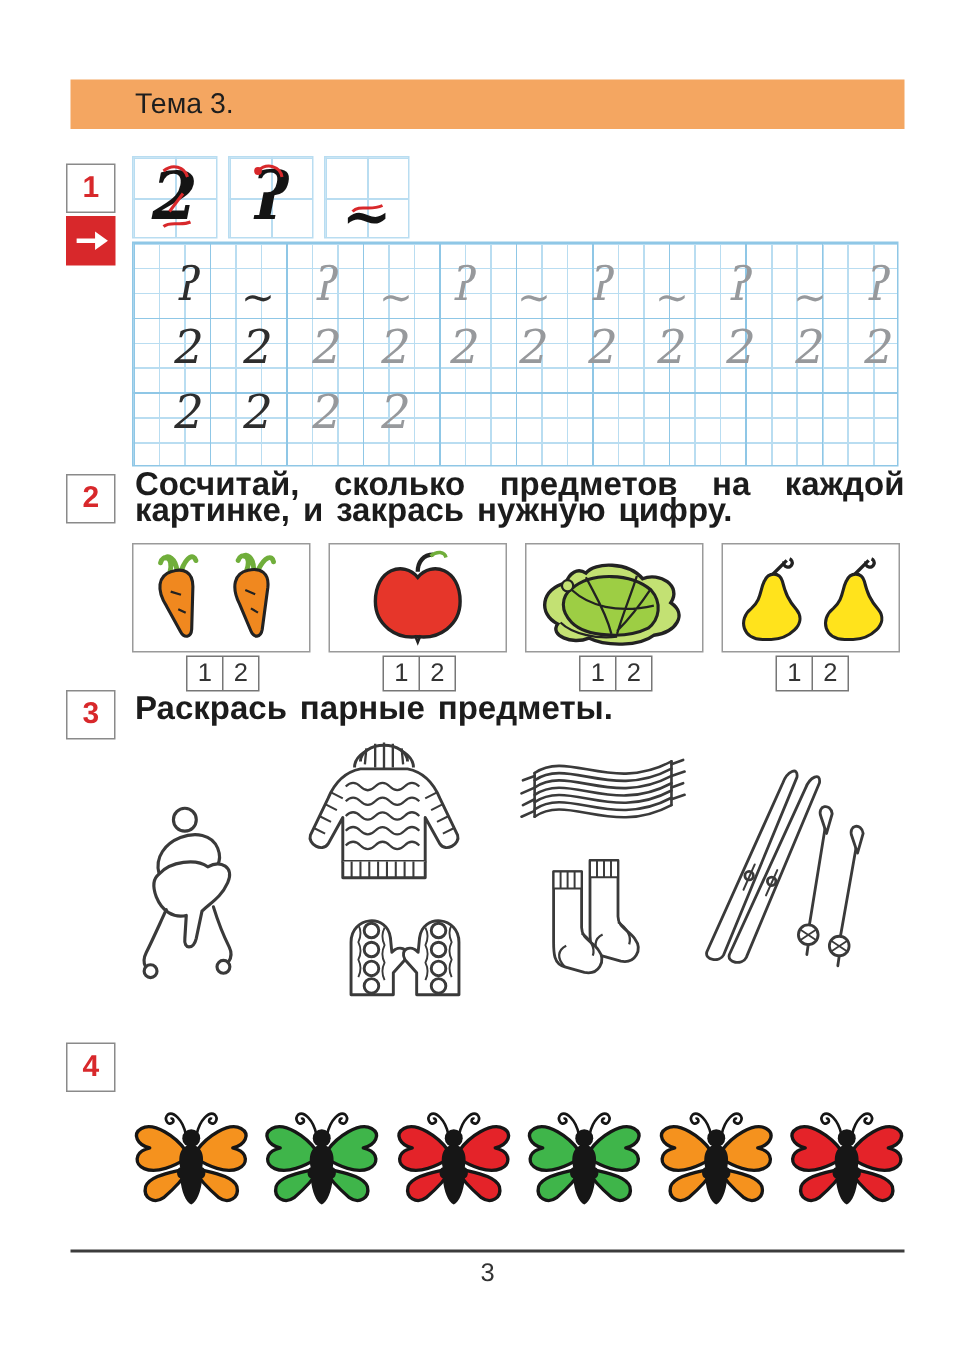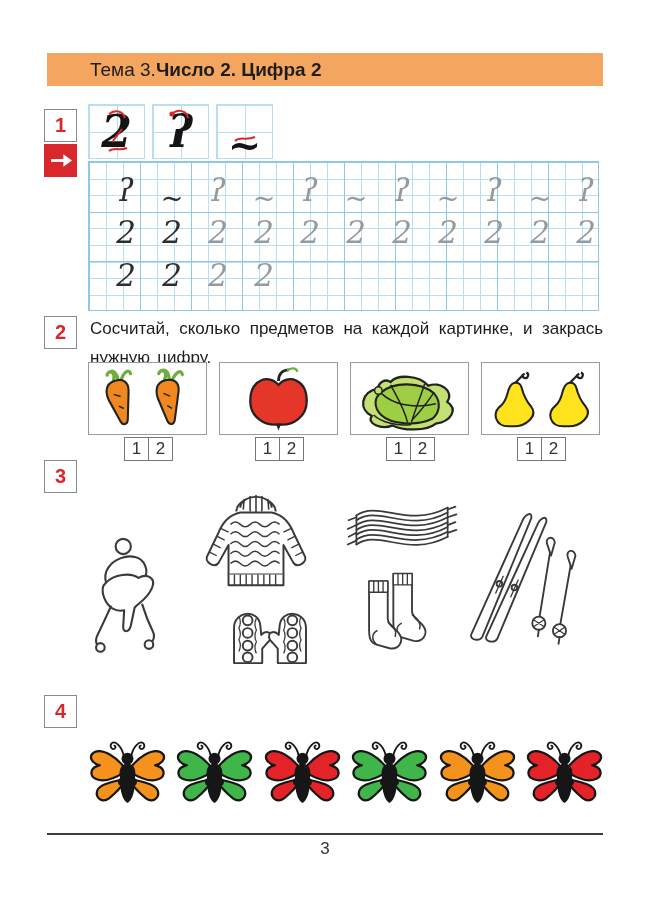--- a/index.html
+++ b/index.html
@@ -39,22 +39,22 @@
       repeating-linear-gradient(to bottom,var(--grid_major) 0 1px,transparent 1px 49.7px),
       repeating-linear-gradient(to right,var(--grid_line) 0 1px,transparent 1px 17px),
       repeating-linear-gradient(to bottom,var(--grid_line) 0 1px,transparent 1px 16.6px);}
   .pchar{position:absolute;transform:translateX(-50%);font-family:"DejaVu Serif",serif;
     font-style:italic;font-size:31px;line-height:1;}
   .pchar.dark{color:var(--trace_dark);}
   .pchar.gray{color:var(--trace_gray);}
   .pchar.tilde{margin-top:10px;font-size:27px;}
 
   
-  .task-text{left:90px;width:513px;font-size:17px;line-height:29px;color:var(--text);
-    text-align:justify;word-spacing:2.5px;}
+  .task-text{left:90px;width:513px;font-size:22px;line-height:17px;color:var(--text);
+    text-align:justify;word-spacing:2.5px;font-weight:bold;}
 
   
   .card-box{top:362px;width:119px;height:73px;box-sizing:border-box;border:1px solid #9a9a9a;
     background:#fff;display:flex;align-items:center;justify-content:center;}
   .answer-pair{top:437px;display:flex;border:1px solid #777;background:#fff;}
   .answer-cell{width:23px;height:22px;display:flex;align-items:center;justify-content:center;
     font-size:17px;color:#333;}
   .answer-cell + .answer-cell{border-left:1px solid #777;}
 
   
@@ -64,21 +64,20 @@
   #footer-line{left:47px;top:833px;width:556px;height:2px;background:#3c3c3c;}
   #page-number{left:0;top:839px;width:650px;text-align:center;font-size:17px;color:#333;}
 </style>
 </head>
 <body>
 
 <div id="page">
 
   <div class="abs" id="header-bar">
     <span>Тема 3. </span>
-    <b>Число 2. Цифра 2</b>
   </div>
 
   <div class="abs marker" style="left:44px;top:109px">
     <span>1</span>
   </div>
   <div class="abs" id="arrow-box">
     <svg width="27" height="27" viewBox="0 0 33 33">
       <line x1="5" y1="16.5" x2="23" y2="16.5" stroke="#fff" stroke-width="3.5"></line>
       <polygon points="20,9 30.5,16.5 20,24" fill="#fff"></polygon>
     </svg>
@@ -200,20 +199,21 @@
     <div class="answer-cell">2</div>
   </div>
   <div class="abs answer-pair" style="left:517px">
     <div class="answer-cell">1</div>
     <div class="answer-cell">2</div>
   </div>
 
   <div class="abs marker" style="left:44px;top:460px">
     <span>3</span>
   </div>
+  <div class="abs task-text" style="top:463px;text-align:left">Раскрась парные предметы.</div>
 
   <svg class="abs lineart" style="left:88px;top:528px" width="100" height="136" viewBox="0 0 105 140">
     <g fill="#fff" stroke="var(--line_art)" stroke-width="2.2" stroke-linejoin="round" stroke-linecap="round">
       <circle cx="37" cy="18" r="8"></circle>
       <path d="M19,56 C12,32 52,18 60,38 C64,48 58,54 52,56"></path>
       <path d="M19,56 C27,47 45,45 53,51 C62,46 72,51 67,62 C62,73 55,76 49,82 L45,101 C43,109 36,109 37,101 L38,85 C29,87 21,82 17,72 C14,64 15,59 19,56 Z"></path>
       <path d="M24,81 C18,94 14,103 10,111 C6,119 11,126 15,121"></path>
       <circle cx="13" cy="124" r="4.5"></circle>
       <path d="M57,79 C61,92 64,99 68,107 C72,115 65,123 62,118"></path>
       <circle cx="64" cy="121" r="4.5"></circle>

